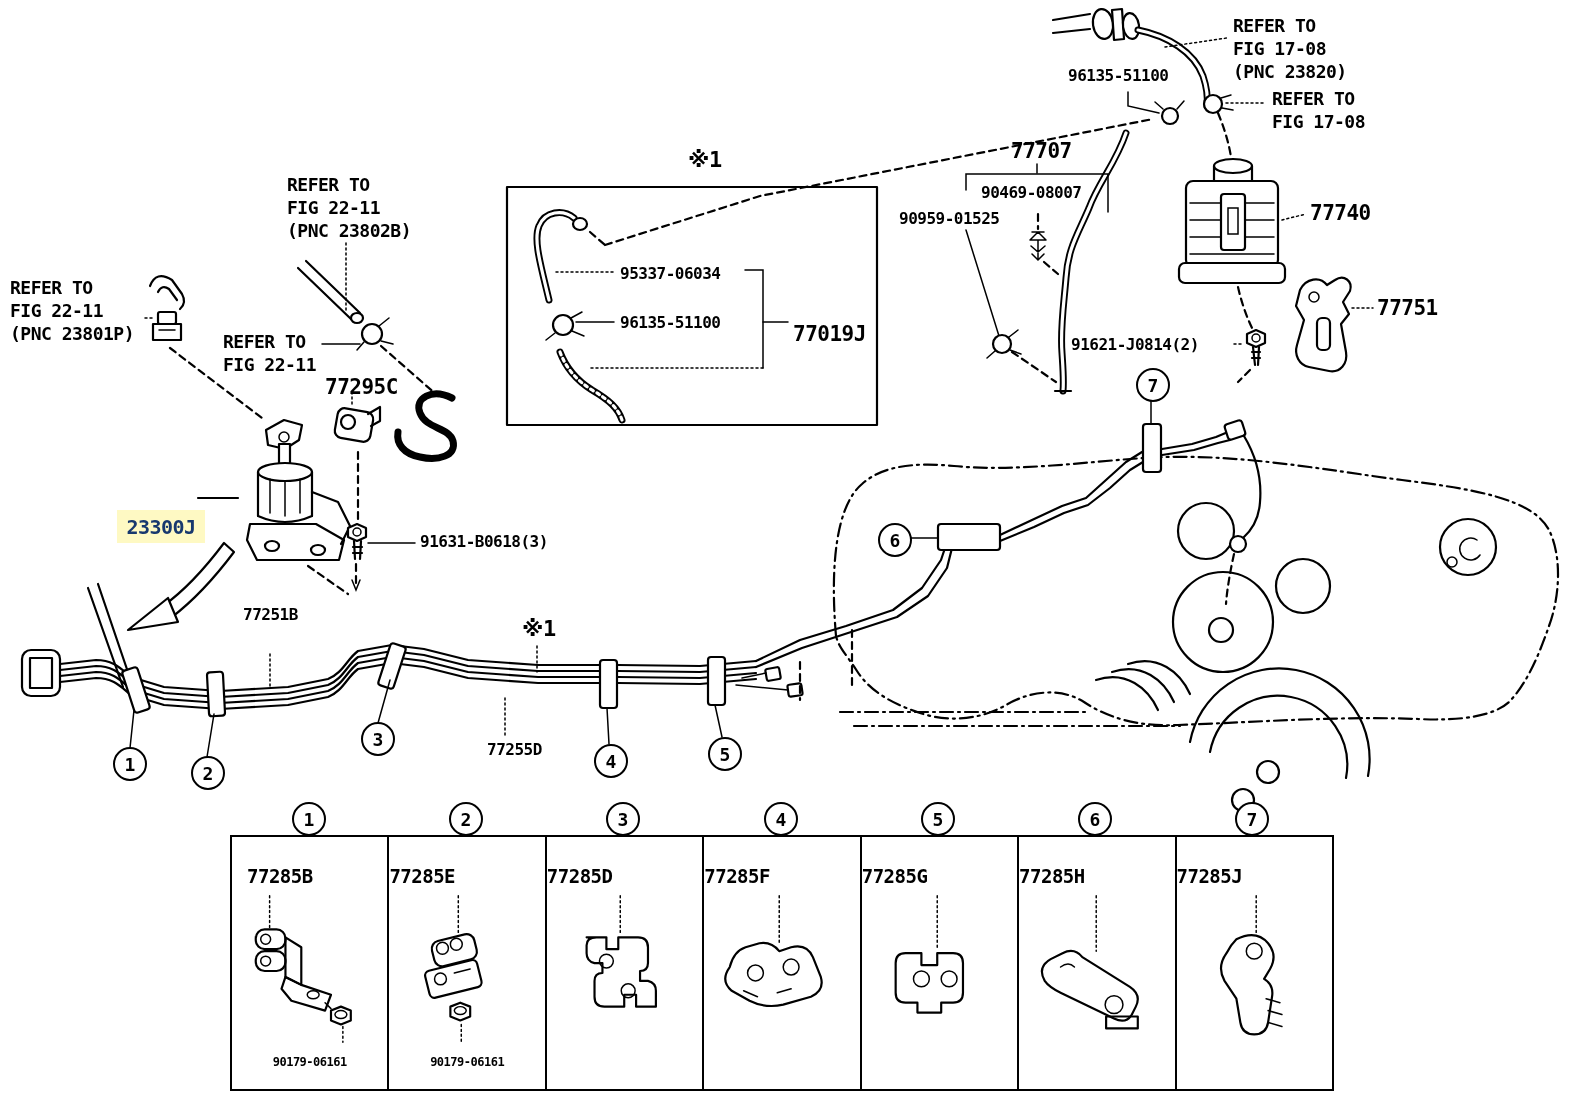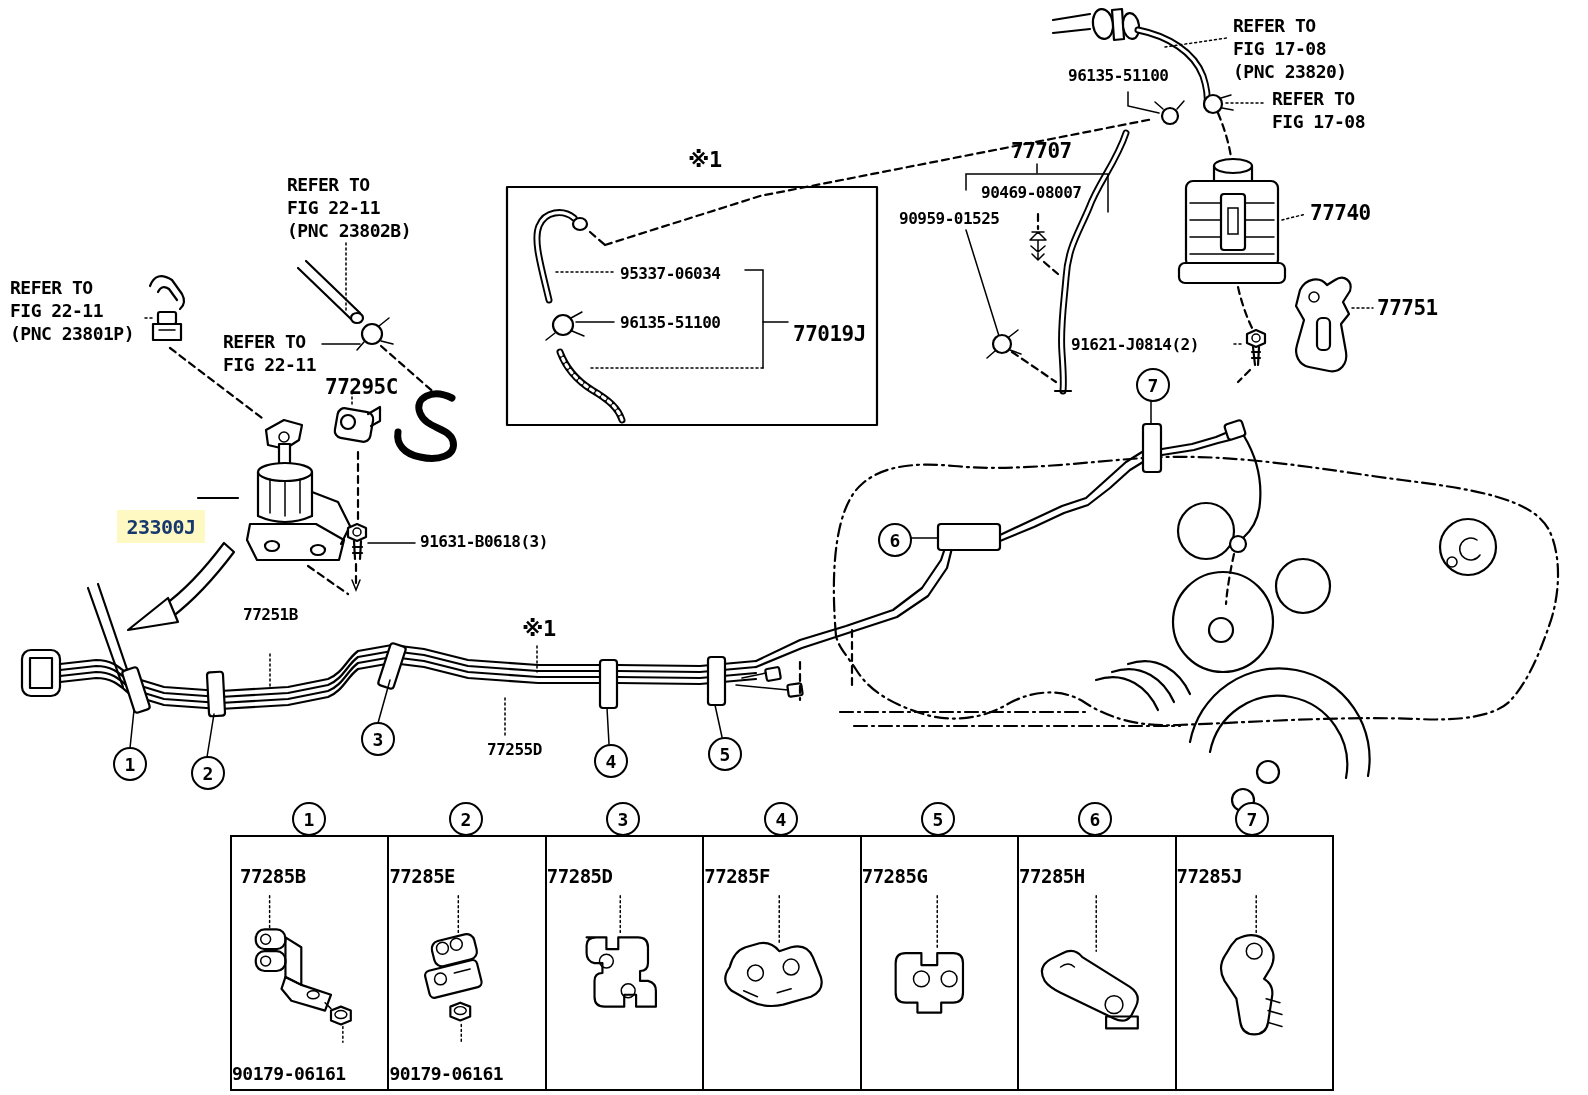--- a/index.html
+++ b/index.html
@@ -23,23 +23,23 @@
       font-weight:bold;font-size:20px;letter-spacing:-0.5px;margin-top:29px;}
   .circ{position:absolute;width:30px;height:30px;border:2.5px solid #000;border-radius:50%;
         background:#fff;display:flex;align-items:center;justify-content:center;
         font-weight:bold;font-size:18px;z-index:3;}
   .ptable{position:absolute;left:230px;top:835px;width:1100px;height:252px;
           border:2.5px solid #000;display:flex;z-index:2;background:#fff;}
   .tcol{flex:1;position:relative;}
   .tcol + .tcol{border-left:2.5px solid #000;}
   .pl{position:absolute;top:28px;width:100%;text-align:left;font-weight:bold;
       font-size:19px;letter-spacing:-0.5px;}
-  .pl.leftal{text-align:left;padding-left:8px;box-sizing:border-box;}
-  .sub{position:absolute;bottom:5px;width:100%;text-align:left;font-weight:bold;
-       font-size:18px;letter-spacing:-0.5px;}
+  .pl.leftal{text-align:left;padding-left:15px;box-sizing:border-box;}
+  .sub{position:absolute;bottom:20px;width:100%;text-align:center;font-weight:bold;
+       font-size:12px;letter-spacing:-0.5px;}
   .cell-art{position:absolute;top:58px;left:0;width:100%;height:150px;}
   .footer{position:absolute;left:1510px;top:1070px;font-family:Liberation Mono, monospace;
           font-size:19px;font-weight:normal;margin-top:28px;}
 </style>
 </head>
 <body>
 
 <div class="stage">
 
 <svg class="art" width="1588" height="1095" viewBox="0 0 1588 1095">

